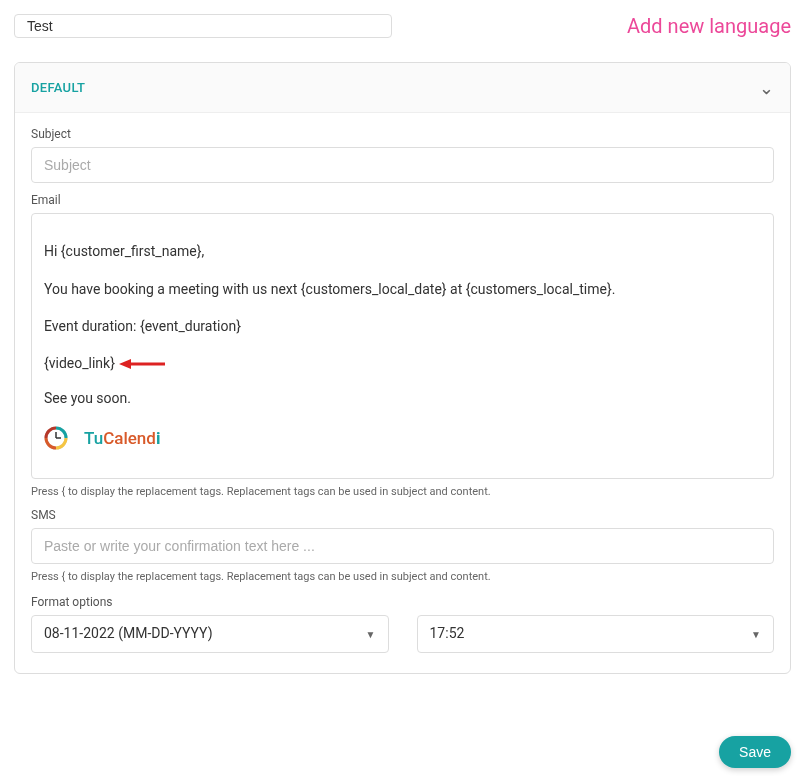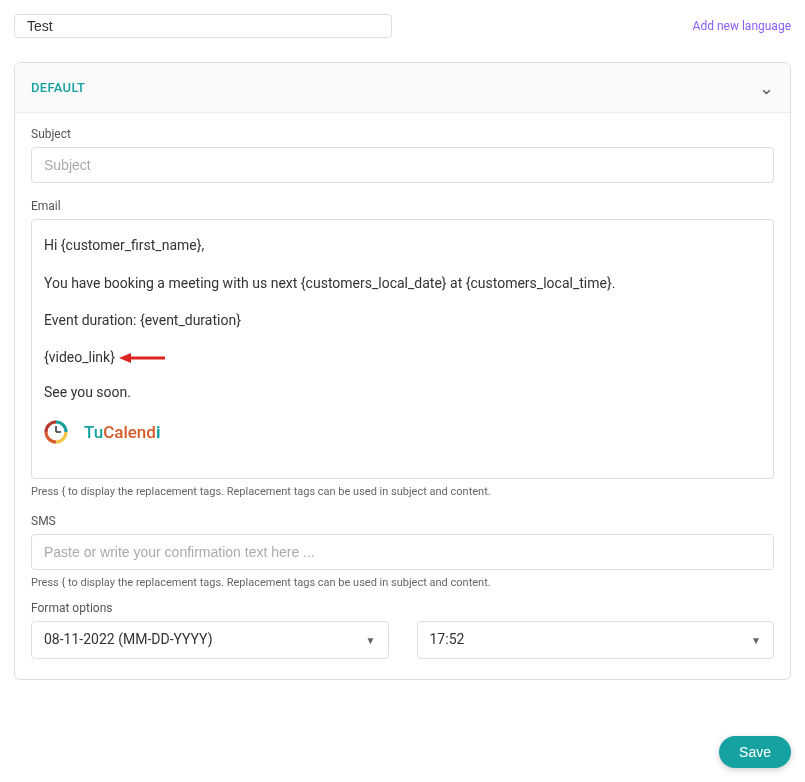--- a/index.html
+++ b/index.html
@@ -20,22 +20,22 @@
     .test-input {
       width: 378px;
       height: 24px;
       padding: 8px 12px;
       border: 1px solid #ddd;
       border-radius: 4px;
       font-size: 14px;
       color: #333;
     }
     .add-language {
-      color: #8b5cf6;
-      font-size: 12px;
+      color: #ec4899;
+      font-size: 20px;
       text-decoration: none;
       cursor: pointer;
     }
     .panel {
       border: 1px solid #ddd;
       border-radius: 6px;
       overflow: hidden;
     }
     .panel-header {
       display: flex;
@@ -78,21 +78,21 @@
     }
     .text-input::placeholder { color: #aaa; }
     .hint {
       font-size: 11px;
       color: #666;
       margin-top: 6px;
     }
     .email-box {
       border: 1px solid #ddd;
       border-radius: 4px;
-      padding: 16px 12px;
+      padding: 28px 12px;
       background: #fff;
       min-height: 260px;
     }
     .email-box p {
       margin-bottom: 18px;
       line-height: 1.4;
       font-size: 14px;
       color: #333;
     }
     .video-row {
@@ -111,21 +111,21 @@
       gap: 16px;
       font-size: 17px;
     }
     .logo-dial {
       width: 24px;
       height: 24px;
     }
     .logo-tu { color: #17a2a2; font-weight: 500; }
     .logo-calend { color: #d85a2a; font-weight: 500; }
     .logo-i { color: #17a2a2; font-weight: 700; }
-    .section { margin-top: 16px; }
+    .section { margin-top: 10px; }
     .format-row {
       display: flex;
       gap: 28px;
       margin-top: 6px;
     }
     .select-box {
       position: relative;
       flex: 1;
       height: 38px;
       border: 1px solid #ddd;

